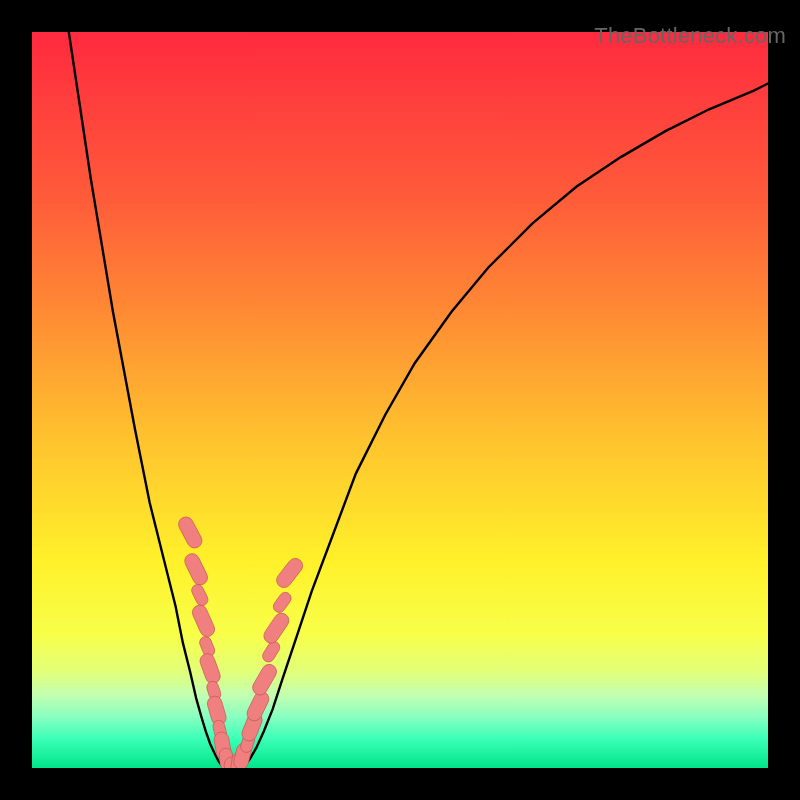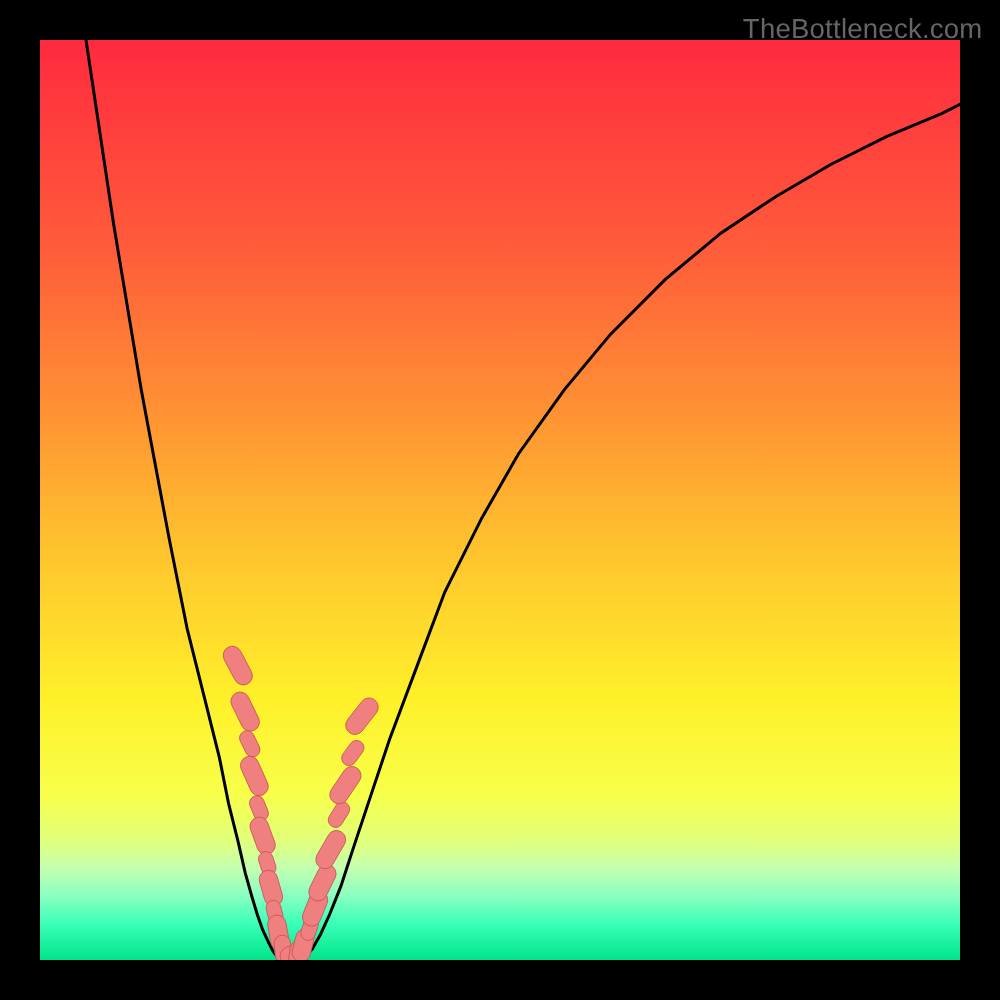--- a/index.html
+++ b/index.html
@@ -40,21 +40,21 @@
   }
   .plot svg {
     position: absolute;
     left: 0;
     top: 0;
     width: 736px;
     height: 736px;
   }
   .watermark {
     position: absolute;
-    top: 10px;
+    top: 23px;
     right: 14px;
     color: #666;
     font-size: 22px;
     font-weight: 500;
     letter-spacing: 0.2px;
   }
 </style>
 </head>
 <body>
 

